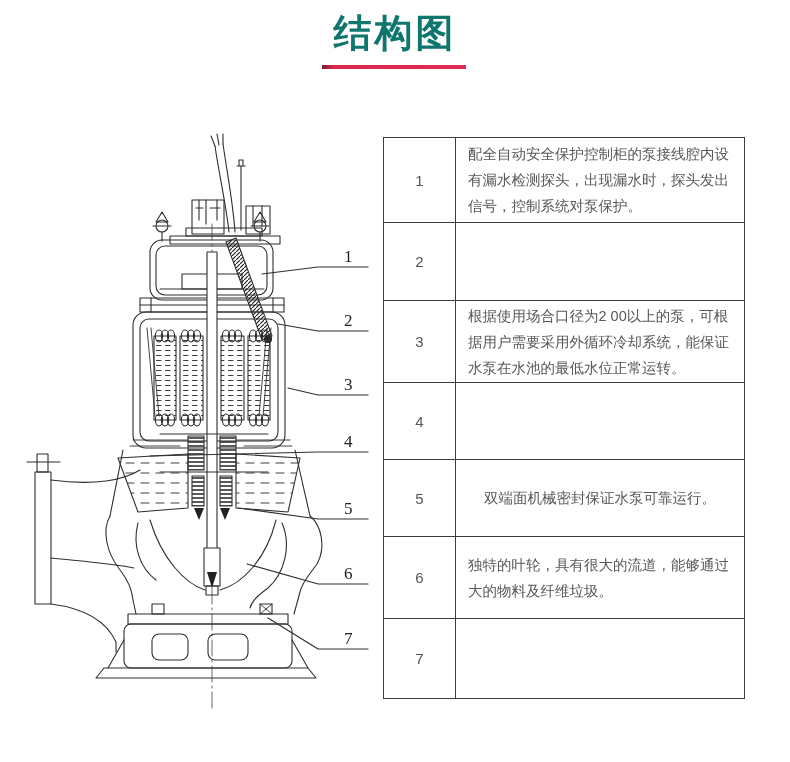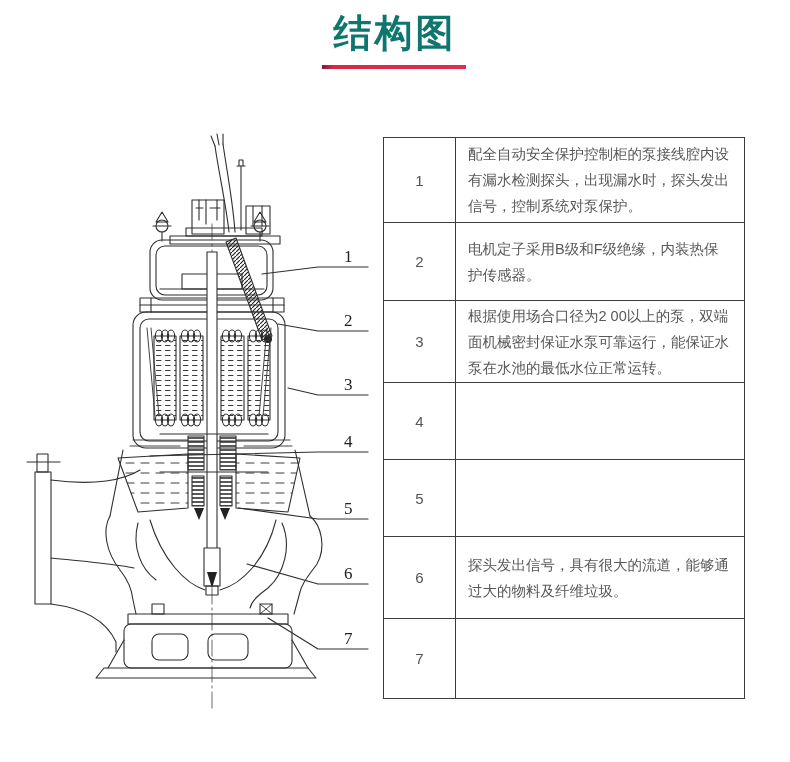--- a/index.html
+++ b/index.html
@@ -250,32 +250,32 @@
 </svg>
 </div>
 
 <div class="spec-table">
     <div class="t-row">
     <div class="t-num">1</div>
     <div class="t-desc">配全自动安全保护控制柜的泵接线腔内设有漏水检测探头，出现漏水时，探头发出信号，控制系统对泵保护。</div>
   </div>
     <div class="t-row">
     <div class="t-num">2</div>
-    <div class="t-desc">电机定子采用B级和F级绝缘，内装热保护传感器。</div>
   </div>
     <div class="t-row">
     <div class="t-num">3</div>
-    <div class="t-desc">根据使用场合口径为2 00以上的泵，双端面机械密封保证水泵可靠运行，能保证水泵在水池的最低水位正常运转。</div>
+    <div class="t-desc">根据使用场合口径为2 00以上的泵，可根据用户需要采用外循环冷却系统，能保证水泵在水池的最低水位正常运转。</div>
   </div>
     <div class="t-row">
     <div class="t-num">4</div>
   </div>
     <div class="t-row">
     <div class="t-num">5</div>
+    <div class="t-desc">双端面机械密封保证水泵可靠运行。</div>
   </div>
     <div class="t-row">
     <div class="t-num">6</div>
-    <div class="t-desc">探头发出信号，具有很大的流道，能够通过大的物料及纤维垃圾。</div>
+    <div class="t-desc">独特的叶轮，具有很大的流道，能够通过大的物料及纤维垃圾。</div>
   </div>
     <div class="t-row">
     <div class="t-num">7</div>
   </div>
   </div>
 
 </body></html>

